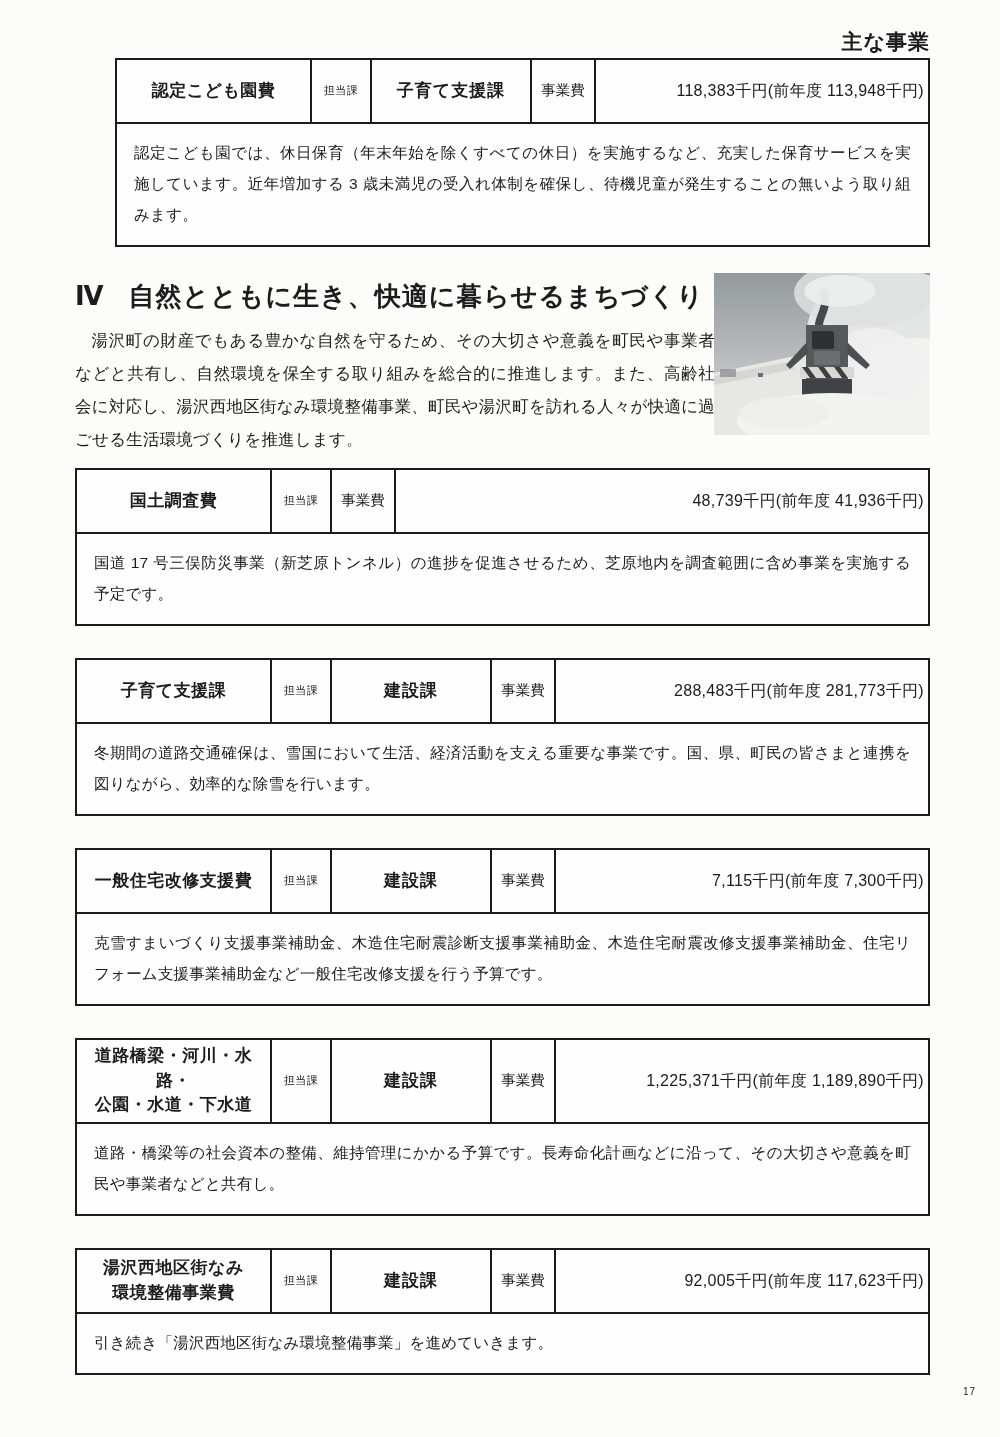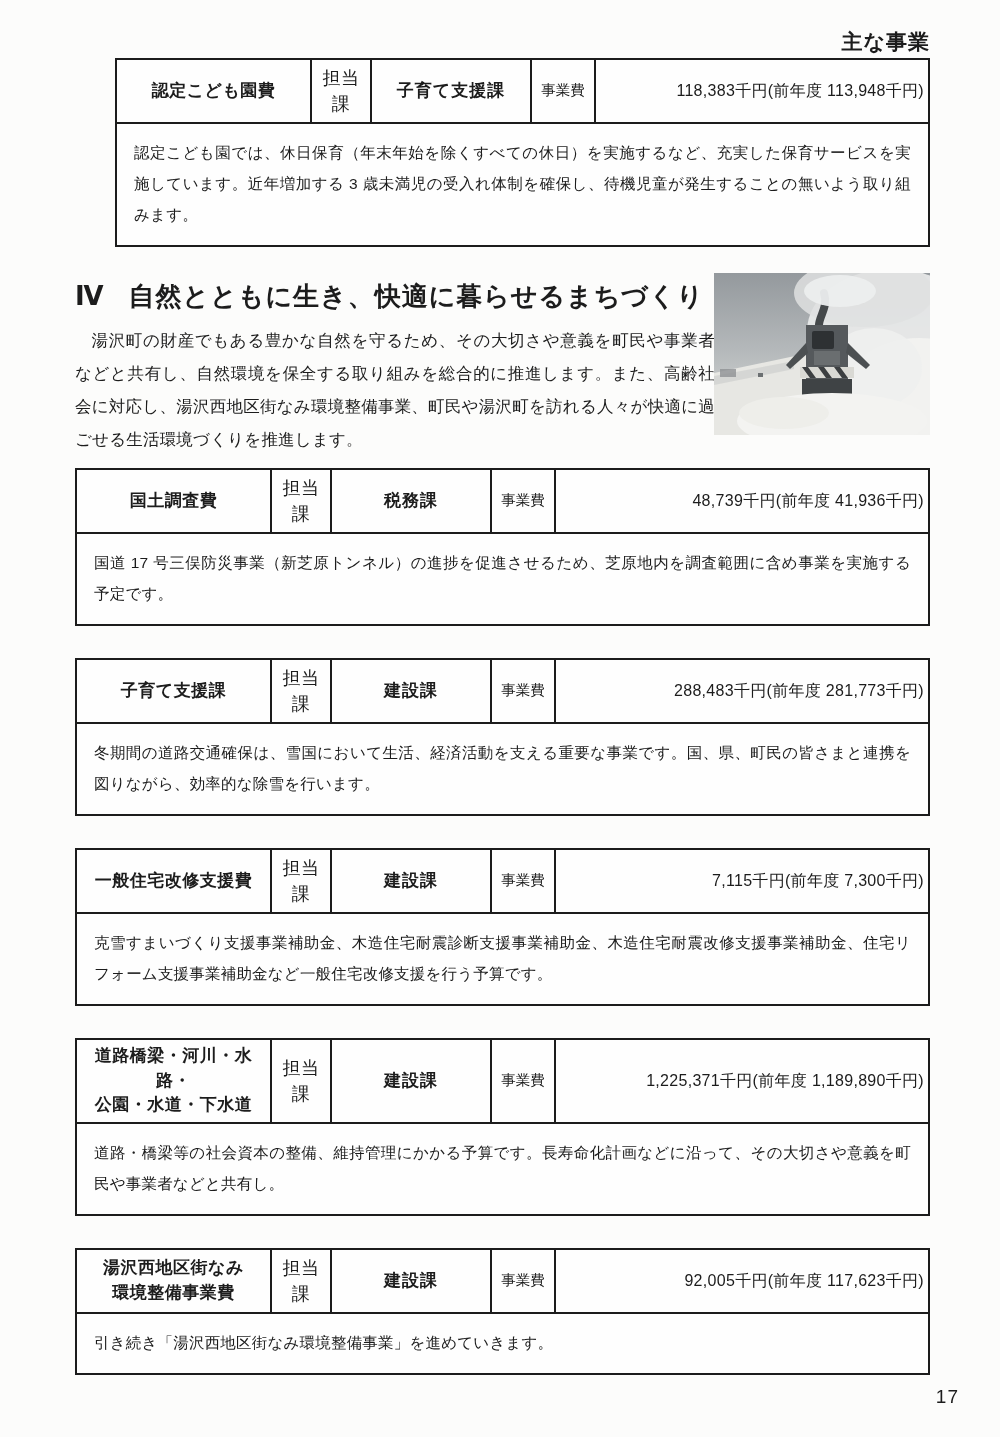--- a/index.html
+++ b/index.html
@@ -42,21 +42,21 @@
   .c-name {
     width:195px;
     border-right:2px solid #1c1c1c;
     font-weight:bold; font-size:17px;
     white-space:pre-line;
     letter-spacing:0.5px;
   }
   .c-lbl {
     width:60px;
     border-right:2px solid #1c1c1c;
-    font-size:18px;
+    font-size:11px;
     letter-spacing:0.5px;
   }
   .c-dept {
     width:160px;
     border-right:2px solid #1c1c1c;
     font-weight:bold; font-size:17px;
     letter-spacing:1px;
   }
   .c-lbl2 {
     width:64px;
@@ -98,22 +98,22 @@
   .section-photo {
     position:absolute;
     top:-6px; right:0;
     width:216px; height:162px;
     display:block;
   }
 
   
   .page-number {
     position:absolute;
-    top:1386px; right:41px;
-    font-size:19px;
+    top:1386px; right:24px;
+    font-size:10px;
     letter-spacing:1px;
   }
 </style>
 </head>
 <body>
 
 <div class="page">
 
   <div class="doc-header">主な事業</div>
 
@@ -166,21 +166,20 @@
 
       <ellipse cx="118" cy="148" rx="95" ry="28" fill="#f3f3f1"></ellipse>
       <ellipse cx="70" cy="140" rx="45" ry="16" fill="#eeeeea"></ellipse>
     </svg>
   </div>
 
   <div class="project-table">
     <div class="row-head">
       <div class="cell c-name">国土調査費</div>
       <div class="cell c-lbl">担当課</div>
-      <div class="cell c-dept">税務課</div>
       <div class="cell c-lbl2">事業費</div>
       <div class="cell c-amount">48,739千円(前年度 41,936千円)</div>
     </div>
     <div class="row-desc">国道 17 号三俣防災事業（新芝原トンネル）の進捗を促進させるため、芝原地内を調査範囲に含め事業を実施する予定です。</div>
   </div>
 
   <div class="project-table">
     <div class="row-head">
       <div class="cell c-name">子育て支援課</div>
       <div class="cell c-lbl">担当課</div>

